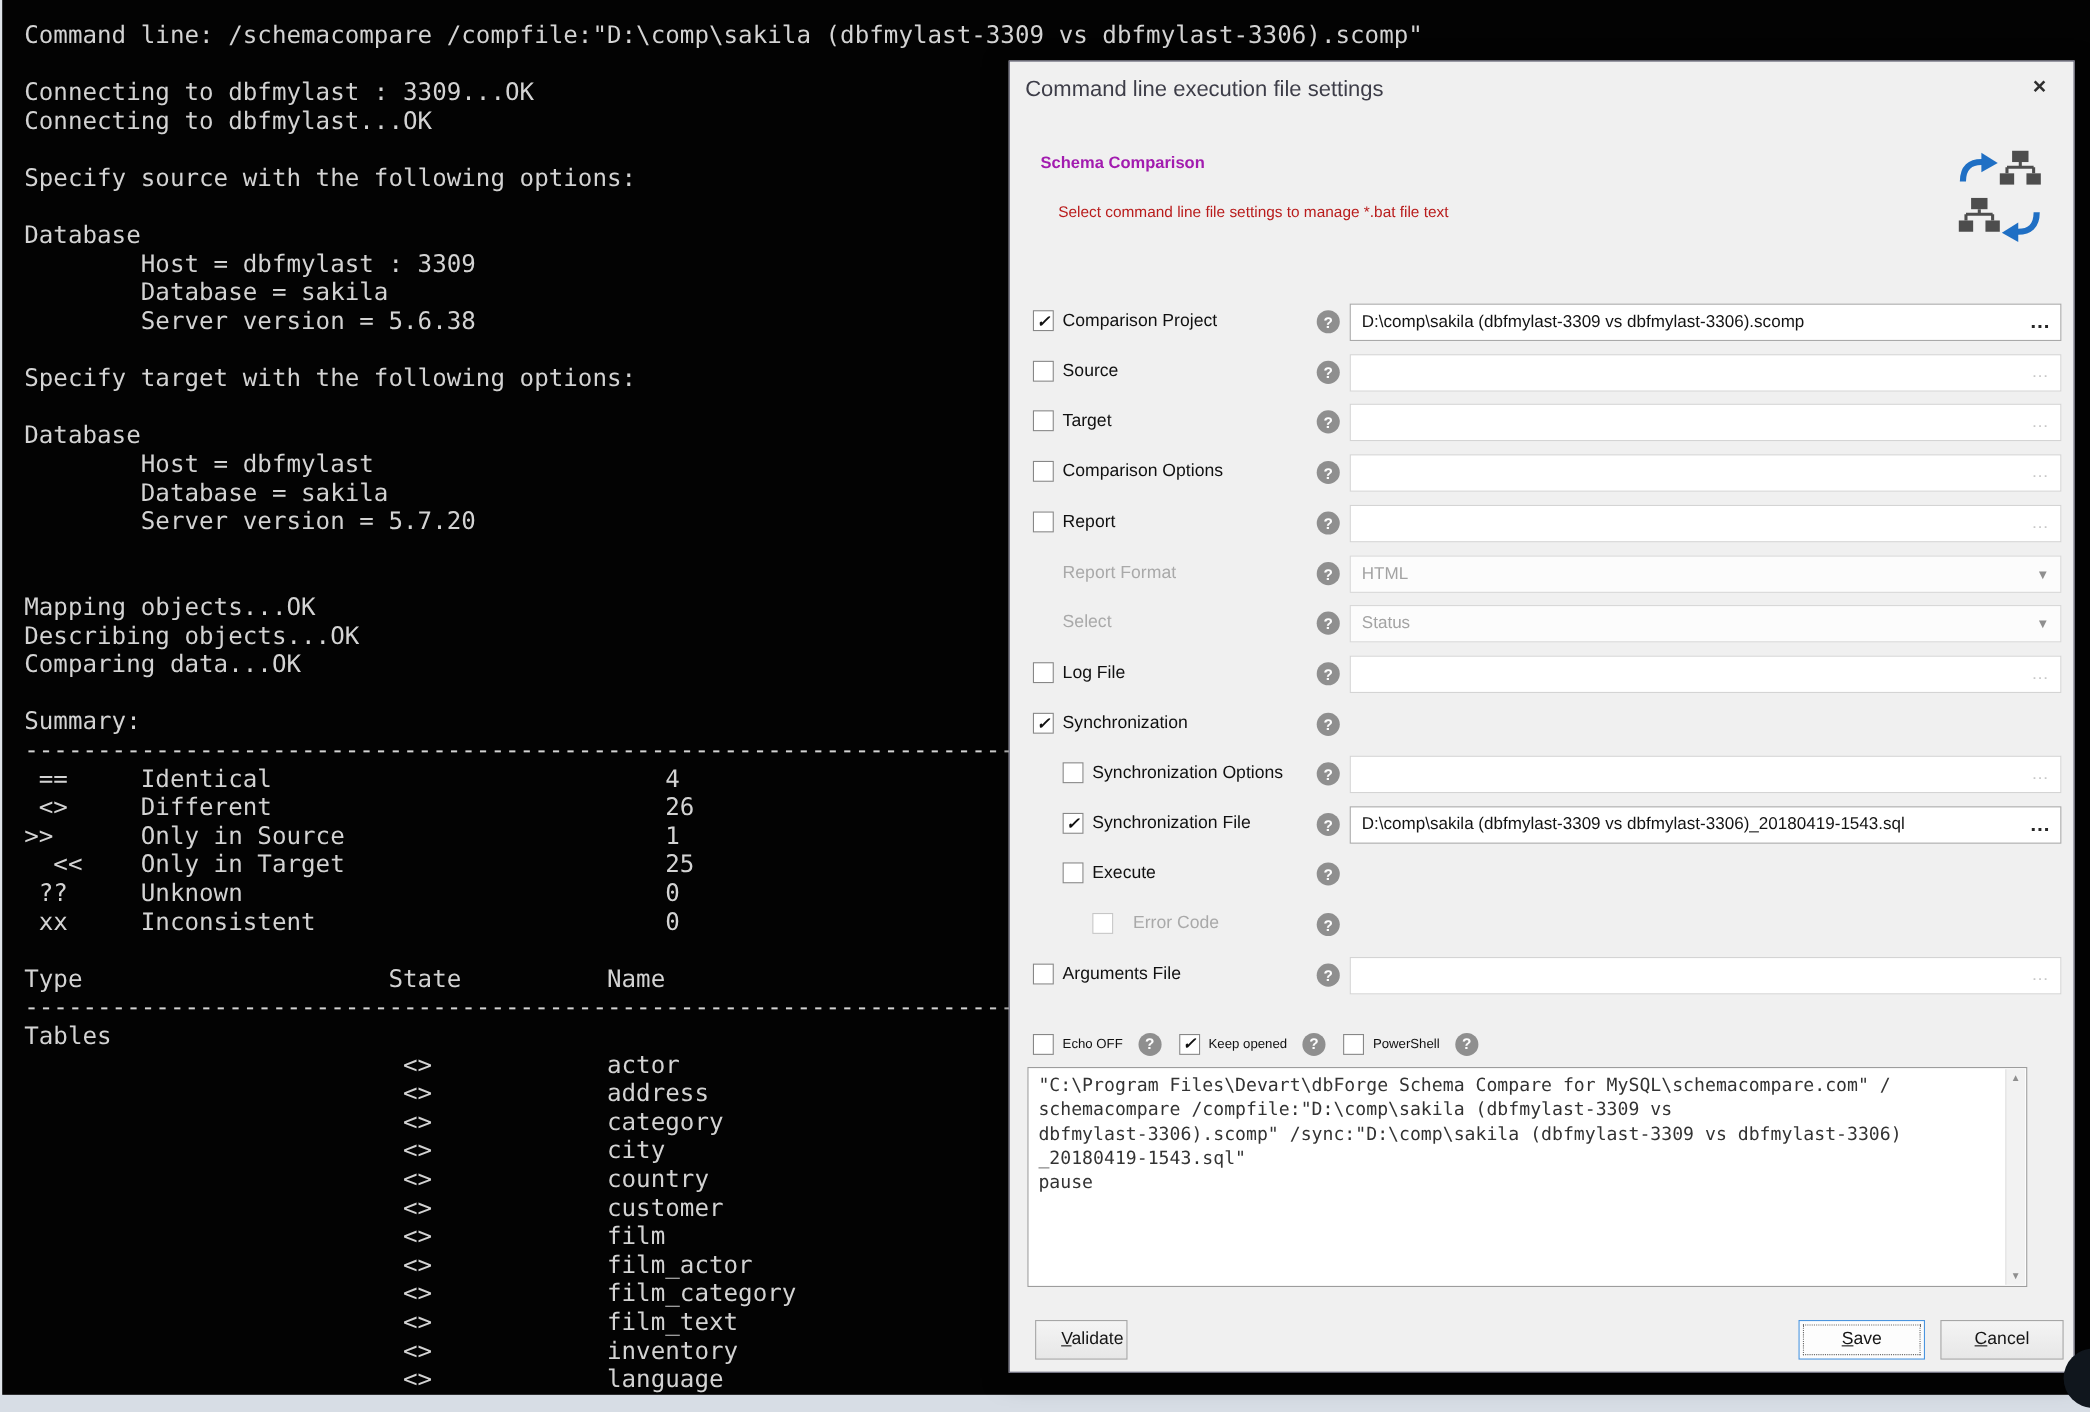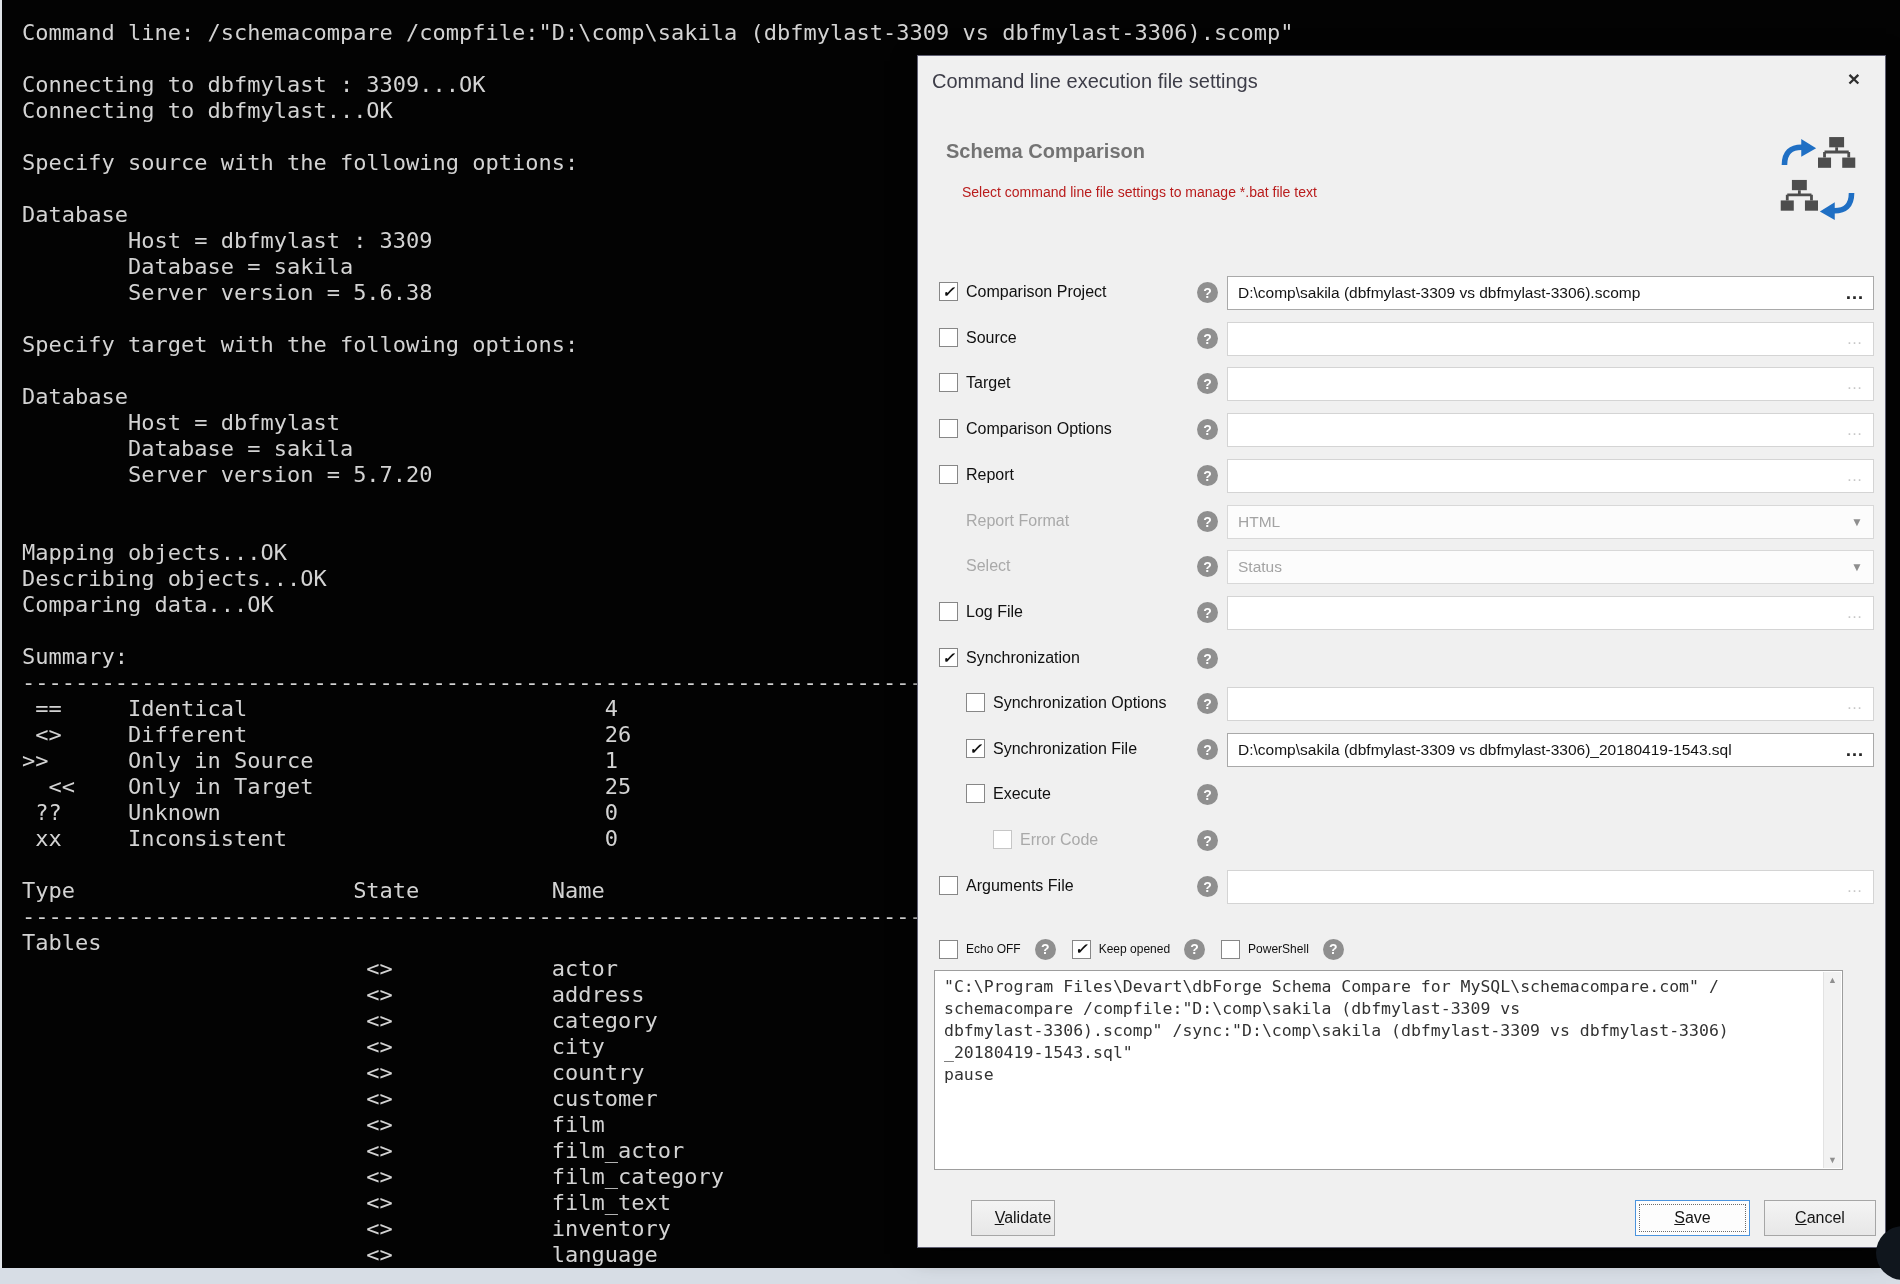--- a/index.html
+++ b/index.html
@@ -19,31 +19,31 @@
   #cursor-blob{position:absolute;left:1876px;top:1226px;width:54px;height:54px;border-radius:50%;background:#10161d;}
   
   #dialog{
     position:absolute;left:917px;top:55px;width:969px;height:1193px;
     background:#f0f0f0;border:1px solid #5f5f72;box-sizing:border-box;
     box-shadow:0 6px 22px rgba(0,0,0,.55);
   }
   #dlg-title{position:absolute;left:14px;top:14px;font-size:20px;color:#3d3d48;}
   #dlg-close{position:absolute;right:16px;top:8px;width:30px;height:30px;display:flex;align-items:center;justify-content:center;
     font-size:21px;font-weight:bold;color:#2f2f2f;cursor:default;}
-  #dlg-heading{position:absolute;left:28px;top:84px;font-size:20px;font-weight:bold;color:#737373;}
+  #dlg-heading{position:absolute;left:28px;top:84px;font-size:15px;font-weight:bold;color:#a21caf;}
   #dlg-subtitle{position:absolute;left:44px;top:128px;font-size:14px;color:#b91c1c;}
   #hdr-icon{position:absolute;right:26px;top:78px;}
   
   .row{position:absolute;left:21px;width:935px;height:34px;}
   .cb{position:absolute;top:6px;width:19px;height:19px;background:#fff;border:1px solid #878787;
       display:flex;align-items:center;justify-content:center;font-size:15px;font-weight:bold;color:#101010;box-sizing:border-box;}
   .cb.disabled{border-color:#c6c6c6;}
   .cb.l0{left:0}.cb.l1{left:27px}.cb.l2{left:54px}
   .lbl{position:absolute;top:7px;font-size:16px;color:#101010;white-space:nowrap;}
-  .lbl.l0{left:27px}.lbl.l1{left:54px}.lbl.l2{left:81px}
+  .lbl.l0{left:27px}.lbl.l1{left:54px}.lbl.l2{left:91px}
   .lbl.dim{color:#a9a9a9;}
   .help{position:absolute;left:258px;top:6px;width:21px;height:21px;border-radius:50%;
         background:#8f8f8f;color:#fdfdfd;font-size:14px;font-weight:bold;
         display:flex;align-items:center;justify-content:center;}
   .help.inline{position:static;flex:none;}
   .field{position:absolute;left:288px;top:0;width:645px;height:32px;background:#fff;
          border:1px solid #d4d4d4;box-sizing:content-box;display:flex;align-items:center;}
   .field.filled{border-color:#a9a9a9;}
   .field .val{flex:1;padding:0 10px;font-size:15.5px;color:#141414;white-space:nowrap;overflow:hidden;}
   .field .val.ph{color:#a3a3a3;}
@@ -63,21 +63,21 @@
      font-family:"DejaVu Sans Mono",monospace;font-size:16.5px;line-height:22px;color:#333;white-space:pre-wrap;}
   #script-sb{position:absolute;top:1px;right:1px;bottom:1px;width:17px;background:#f2f2f2;border-left:1px solid #e2e2e2;}
   #script-sb .sbar{position:absolute;left:0;width:100%;text-align:center;font-size:9px;color:#8f8f8f;}
   #sb-up{top:3px;} #sb-dn{bottom:3px;}
   
   .btn{position:absolute;top:1144px;height:36px;background:linear-gradient(#f4f4f4,#e7e7e7);
        border:1px solid #a6a6a6;box-sizing:border-box;display:flex;align-items:center;justify-content:center;
        font-size:16px;color:#151515;}
   .btn span{display:block;text-align:center;}
   .btn span::first-letter{text-decoration:underline;}
-  #btn-validate{left:53px;width:84px;padding-left:20px;}
+  #btn-validate{left:23px;width:84px;padding-left:20px;}
   #btn-save{left:717px;width:115px;border:1px solid #4a94de;background:#fdfdfd;position:absolute;}
   #btn-save::after{content:"";position:absolute;inset:3px;border:1px dotted #6b6b6b;pointer-events:none;}
   #btn-cancel{left:846px;width:112px;}
 </style>
 </head>
 <body>
 
 <div id="console">
   <pre>Command line: /schemacompare /compfile:"D:\comp\sakila (dbfmylast-3309 vs dbfmylast-3306).scomp"
 

